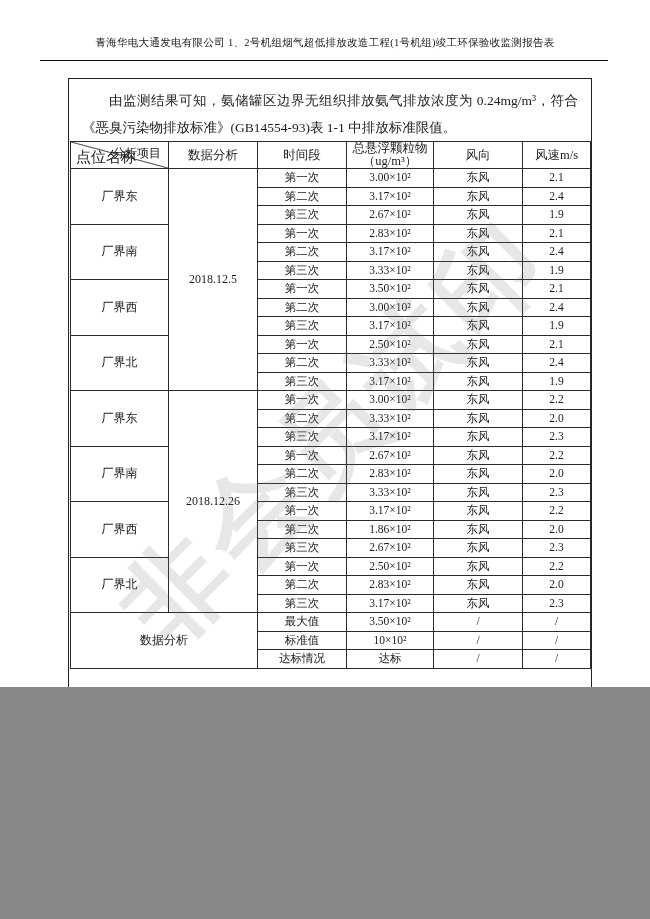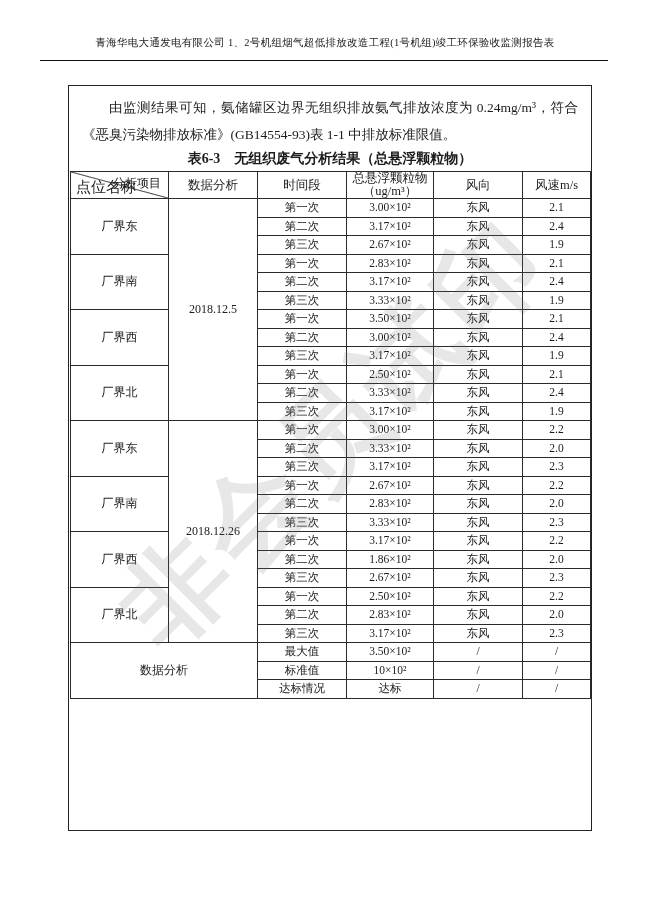--- a/index.html
+++ b/index.html
@@ -1,30 +1,30 @@
 <!DOCTYPE html>
 <html><head>
 <meta charset="utf-8">
 <style>
   html,body{margin:0;padding:0;background:#888;}
   .page{
-    position:relative; width:650px; height:919px; background:#ffffff;
+    position:relative; width:650px; height:687px; background:#ffffff;
     font-family:"Liberation Serif","DejaVu Serif",serif; color:#1c1c1c;
     margin:0 auto; overflow:hidden;
   }
   .doc-header{
     position:absolute; top:36px; left:40px; width:570px;
     font-size:10.5px; text-align:center; letter-spacing:0.3px; color:#222;
   }
   .header-rule{
     position:absolute; top:60px; left:40px; width:568px; height:0;
     border-top:1.8px solid #111;
   }
   .content-box{
-    position:absolute; top:85px; left:68px; width:524px; height:746px;
+    position:absolute; top:78px; left:68px; width:524px; height:746px;
     border:1.6px solid #222; box-sizing:border-box; padding-top:8px;
   }
   .para{
     margin:0; padding:0 13px; font-size:13.5px; line-height:27px;
     text-indent:2em; text-align:justify;
   }
   .table-title{
     margin:0; padding:2px 0 3px 0; text-align:center;
     font-size:14px; font-weight:bold; line-height:18px;
   }
@@ -62,21 +62,20 @@
 
   <div class="doc-header">青海华电大通发电有限公司 1、2号机组烟气超低排放改造工程(1号机组)竣工环保验收监测报告表</div>
   <div class="header-rule"></div>
 
   <div class="watermark">非会员试印</div>
 
   <div class="content-box">
 
     <p class="para">由监测结果可知，氨储罐区边界无组织排放氨气排放浓度为 0.24mg/m³，符合《恶臭污染物排放标准》(GB14554-93)表 1-1 中排放标准限值。</p>
 
-    <p class="table-title">表6-3　无组织废气分析结果（总悬浮颗粒物）</p>
 
     <table class="tsp">
       <colgroup>
         <col style="width:98px">
           <col style="width:89px">
           <col style="width:89px">
         <col style="width:87px">
           <col style="width:89px">
           <col style="width:68px">
       </colgroup>

